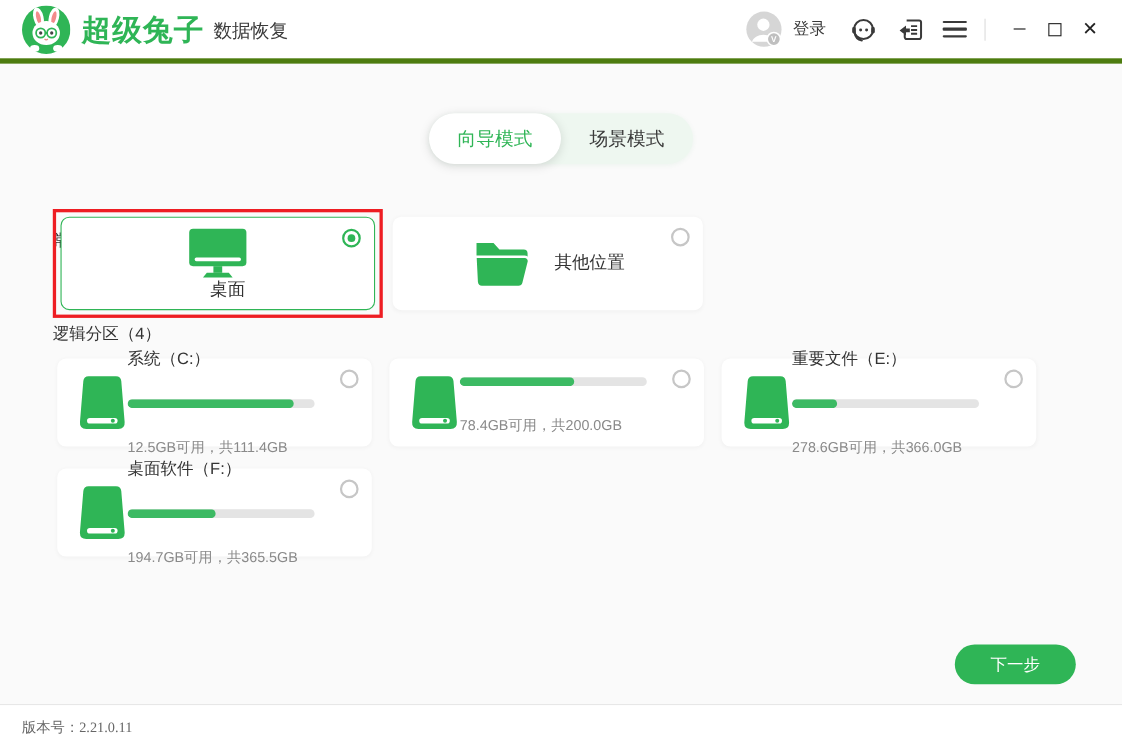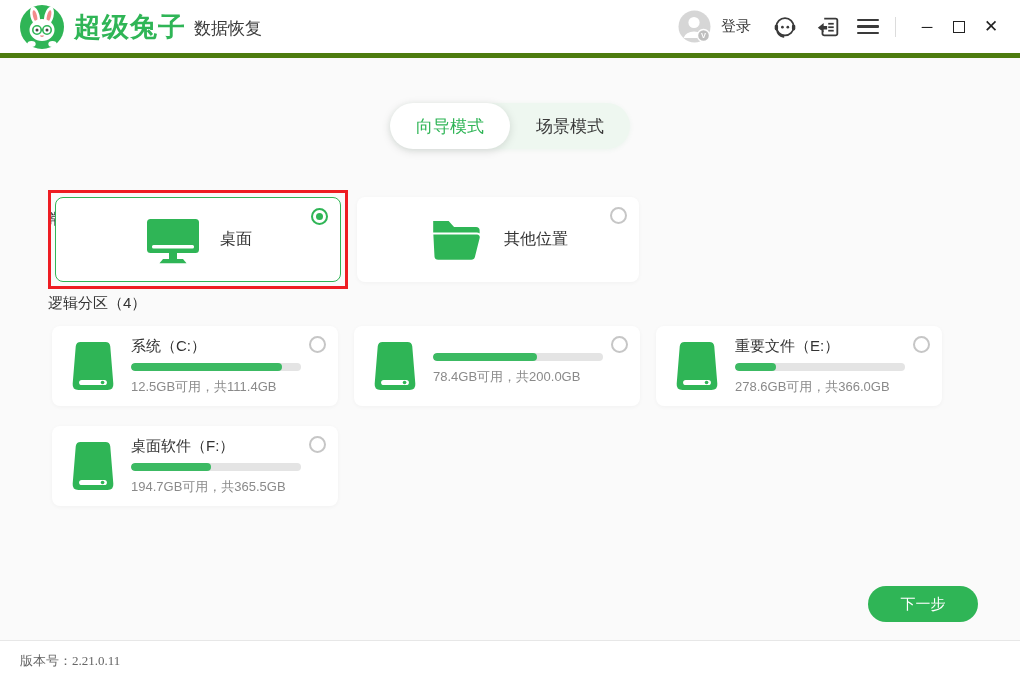--- a/index.html
+++ b/index.html
@@ -49,42 +49,42 @@
   .label-common { top:108px;margin-top:44px; }
   .label-partitions { top:236px; }
 
   
   .annotation-box {
     position:absolute; left:48px; top:132px; width:300px; height:99px;
     border:3px solid #ee1d23; padding:4px; background:transparent;
   }
   .desktop-card {
     width:100%; height:100%; background:#fff; border:1px solid #2fb556; border-radius:8px;
-    position:relative; display:flex; align-items:center; justify-content:center; cursor:pointer;
+    position:relative; display:flex; align-items:center; justify-content:center; cursor:pointer;flex-direction:column;
   }
   .place-card {
     position:absolute; left:357px; top:139px; width:282px; height:85px;
     background:#fff; border-radius:8px; box-shadow:0 1px 4px rgba(0,0,0,0.04);
     display:flex; align-items:center; justify-content:center; cursor:pointer;
   }
   .place-label { font-size:16px; color:#333; margin-left:18px; }
   .place-icon { width:58px; height:50px; }
 
   .radio { position:absolute; top:10px; right:12px; width:17px; height:17px;
            border-radius:50%; border:2px solid #c6c6c6; background:#fff; cursor:pointer; }
   .radio.selected { border-color:#2fb556; display:flex; align-items:center; justify-content:center; }
   .radio.selected::after { content:""; width:7px; height:7px; border-radius:50%; background:#2fb556; }
 
   
   .drive-card {
     position:absolute; width:286px; height:80px; background:#fff; border-radius:8px;
     box-shadow:0 1px 4px rgba(0,0,0,0.04); display:flex; align-items:center; cursor:pointer;
   }
   .drive-card .drive-icon { width:46px; height:52px; margin-left:18px; flex:0 0 auto; }
-  .drive-info { margin-left:15px; display:flex; flex-direction:column; }
+  .drive-info { display:flex; flex-direction:column;gap:20px; }
   .drive-name { font-size:15px; color:#333; }
   .progress-track { width:170px; height:8px; background:#e4e4e4; border-radius:4px; margin-top:7px; overflow:hidden; }
   .progress-fill { height:100%; background:#3cba63; border-radius:4px; }
   .drive-detail { font-size:13px; color:#8a8a8a; margin-top:7px; white-space:nowrap; }
 
   .pos-c { left:52px;  top:268px; }
   .pos-d { left:354px; top:268px; }
   .pos-e { left:656px; top:268px; }
   .pos-f { left:52px;  top:368px; }
 

